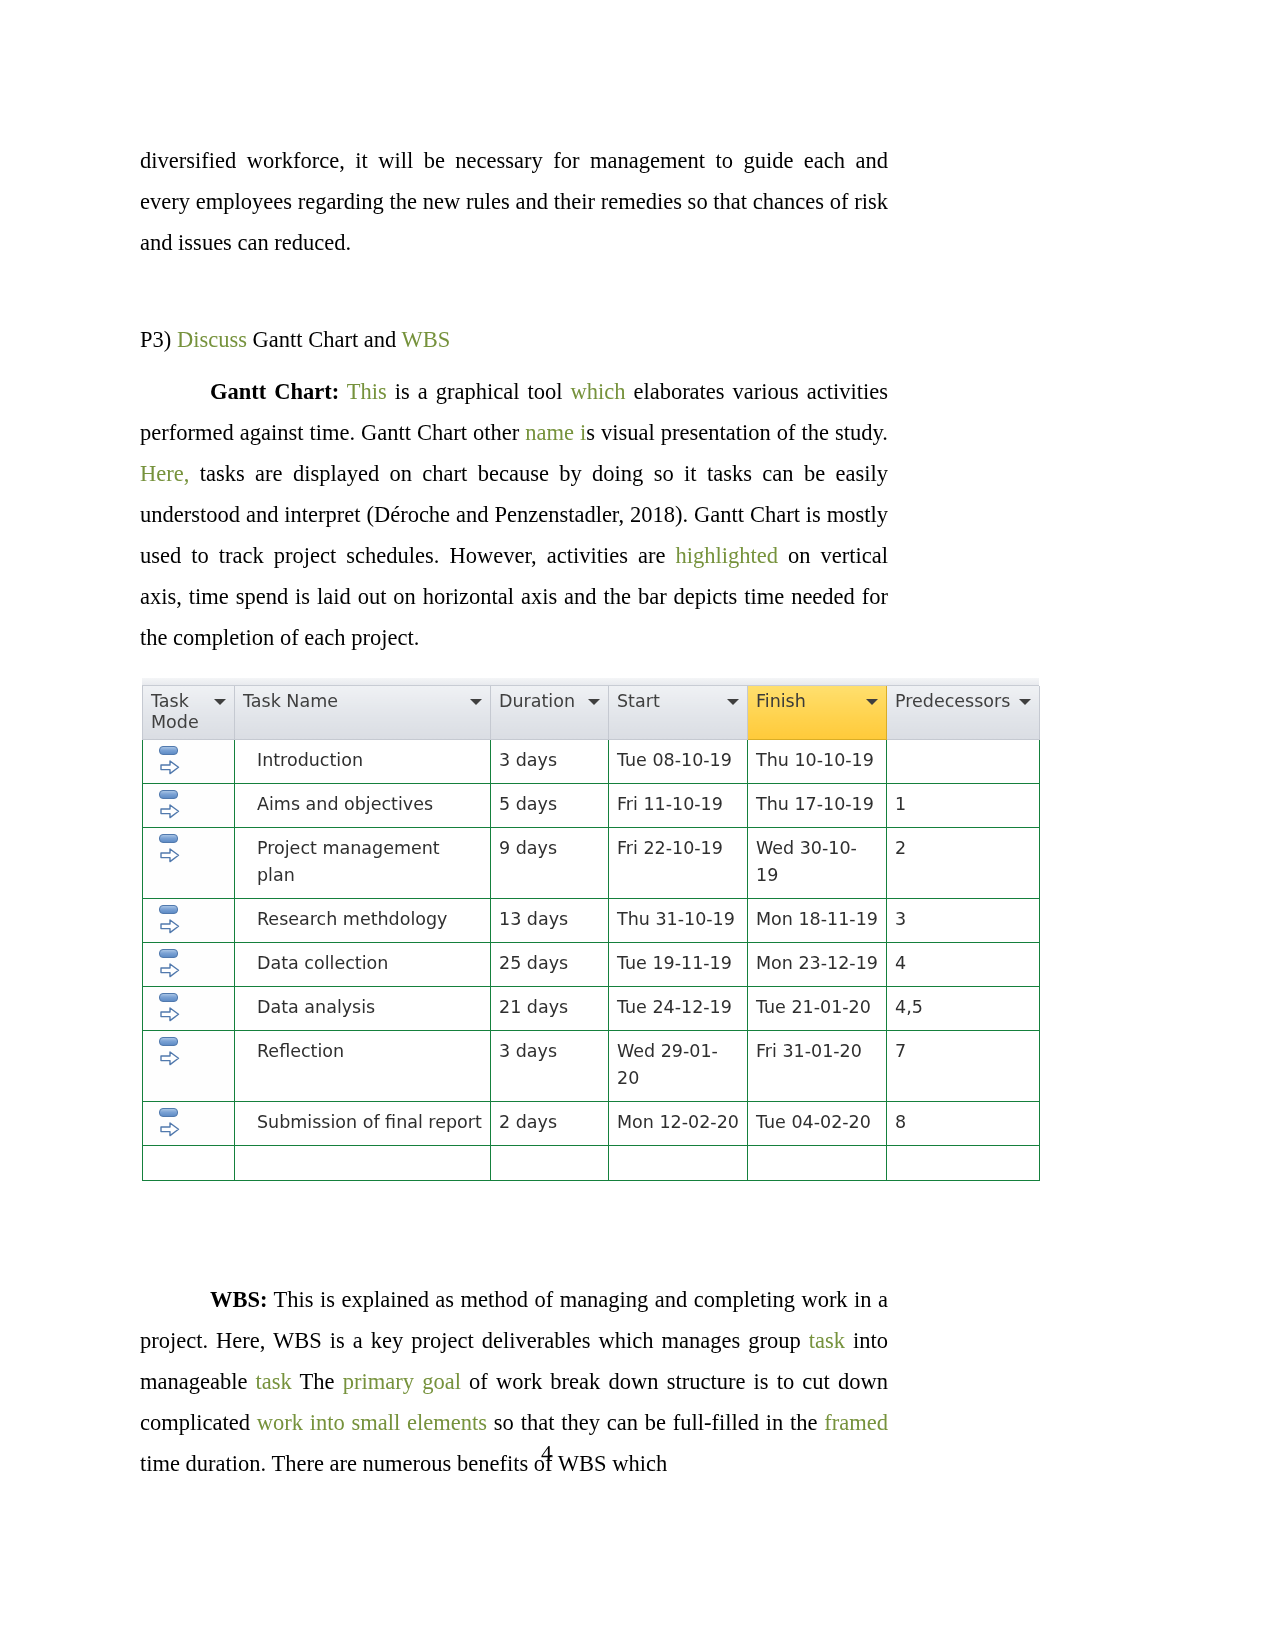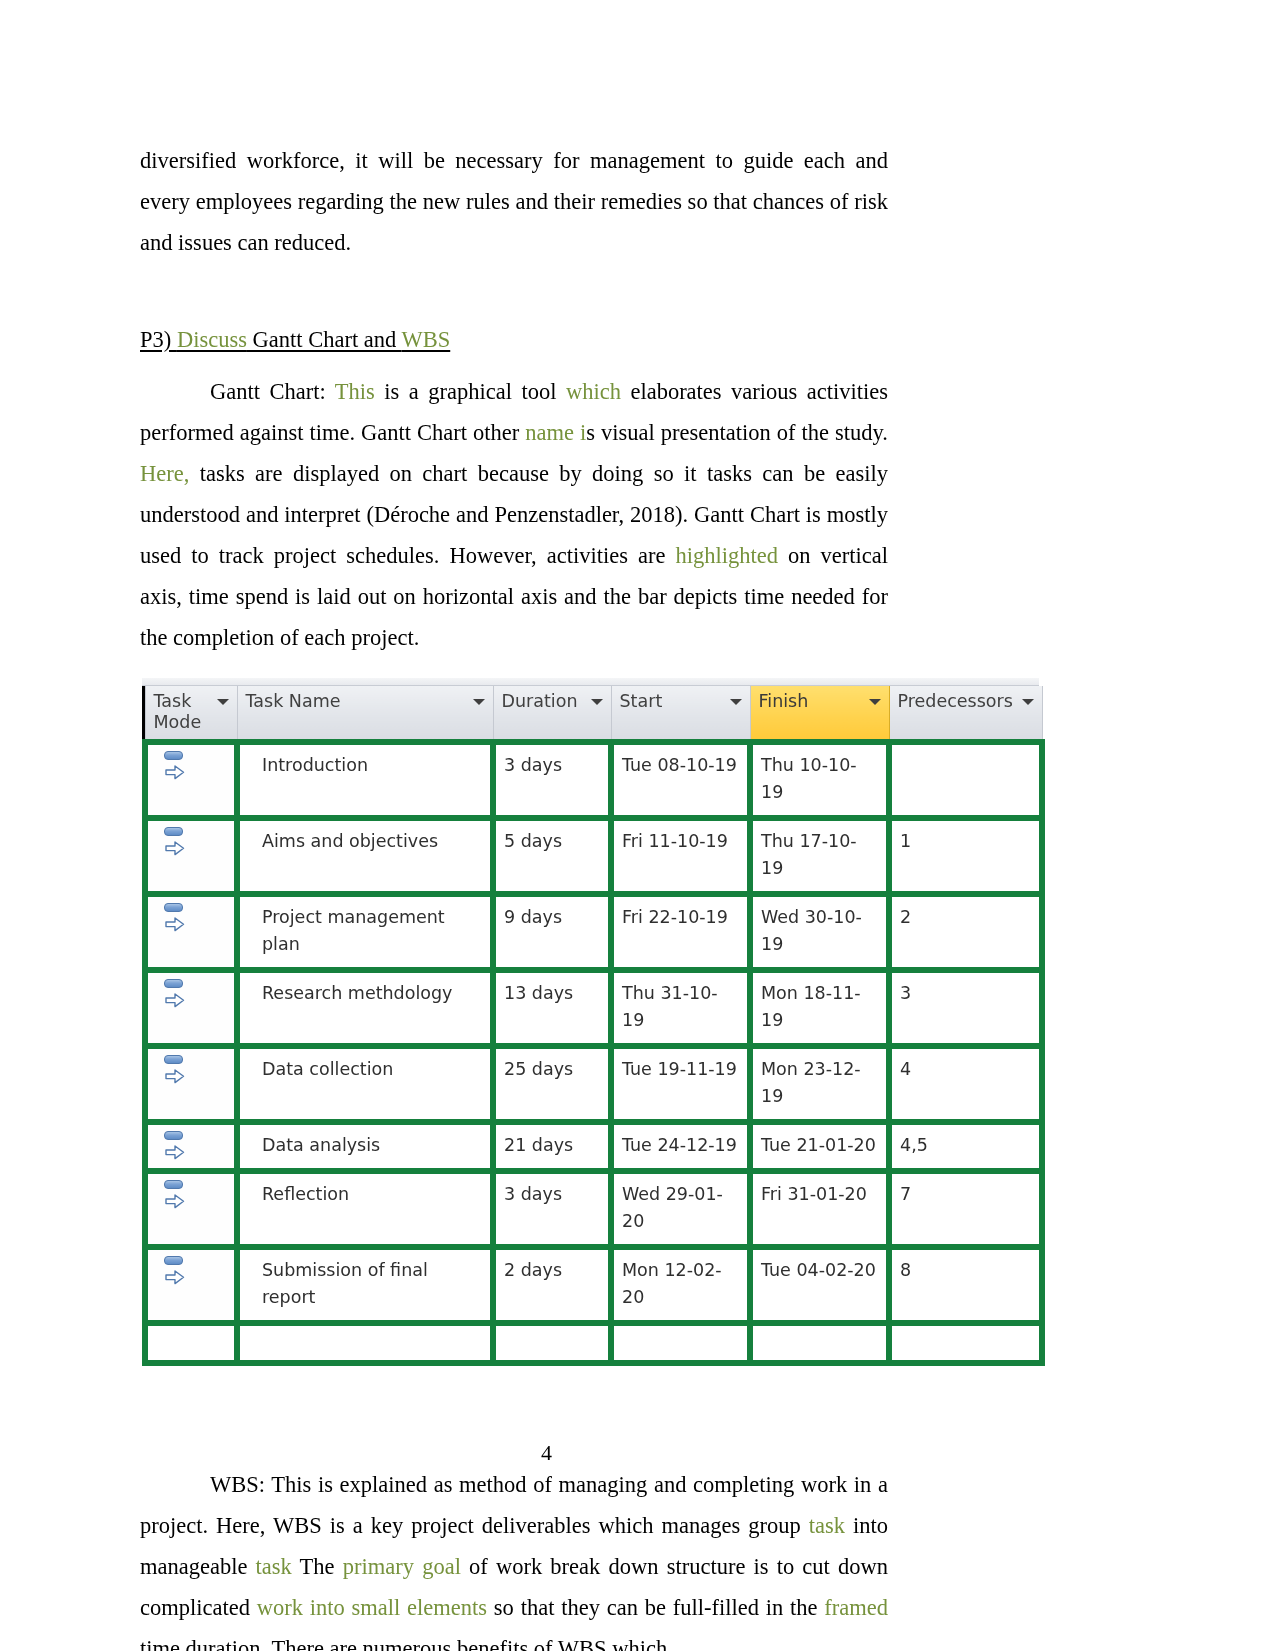--- a/index.html
+++ b/index.html
@@ -24,29 +24,28 @@
   }
   p.body-text {
     margin: 0 0 0 0;
     font-size: 22.5px;
     line-height: 41px;
     text-align: justify;
     text-justify: inter-word;
     color: #000;
   }
   .green { color: #76923c; }
-  .bold { font-weight: normal; }
+  .bold { font-weight: bold; }
   .indent { display: inline-block; width: 70px; }
 
   h3.section-heading {
     margin: 0;
     font-weight: normal;
     font-size: 22.5px;
     line-height: 34px;
-    text-decoration: underline;
     text-underline-offset: 3px;
   }
 
   .gap-lg { height: 60px; }
   .gap-md { height: 38px; }
   .gap-sm { height: 14px; }
 
   
   .gantt-wrap {
     margin-top: 20px;
@@ -102,21 +101,21 @@
   .caret {
     width: 0; height: 0;
     border-left: 6px solid transparent;
     border-right: 6px solid transparent;
     border-top: 6px solid #3f3f3f;
     margin-top: 8px;
     flex: 0 0 auto;
   }
 
   table.gantt tbody td {
-    border: 6px solid #15803d;
+    border: 1px solid #15803d;
     padding: 7px 8px 9px 8px;
     vertical-align: top;
     line-height: 27px;
     color: #2f2f2f;
     background: #fff;
     font-size: 17.5px;
   }
   table.gantt tbody td.mode-cell {
     padding: 6px 0 0 14px;
     background: #fefefe;

